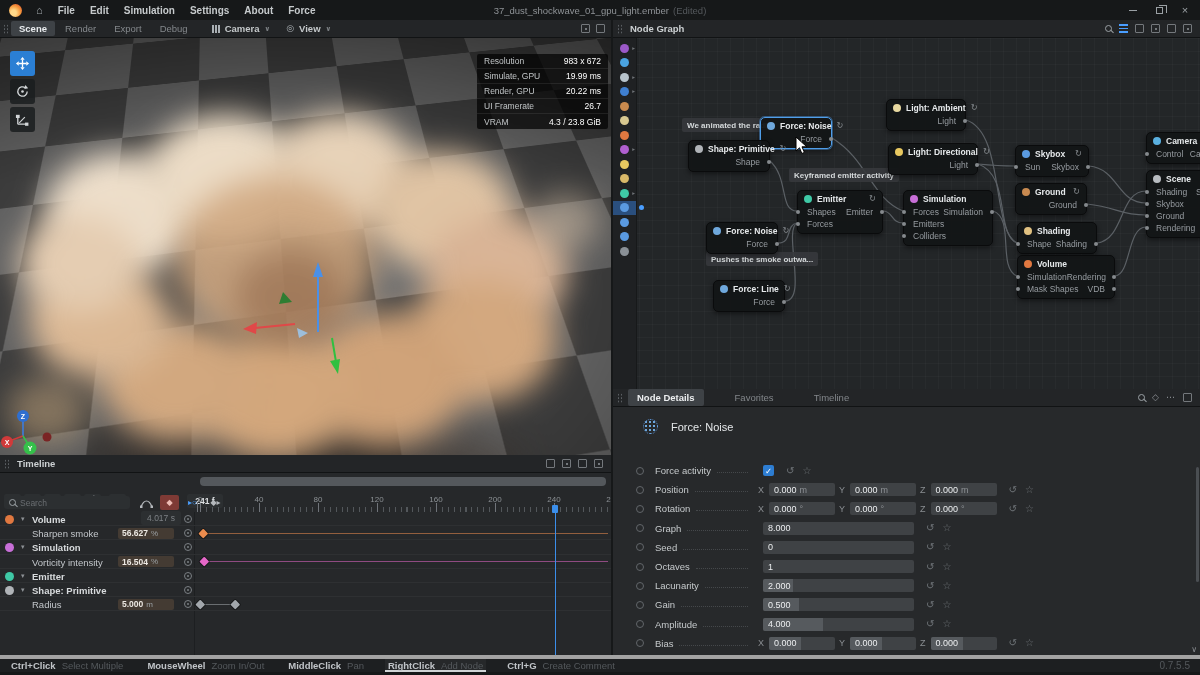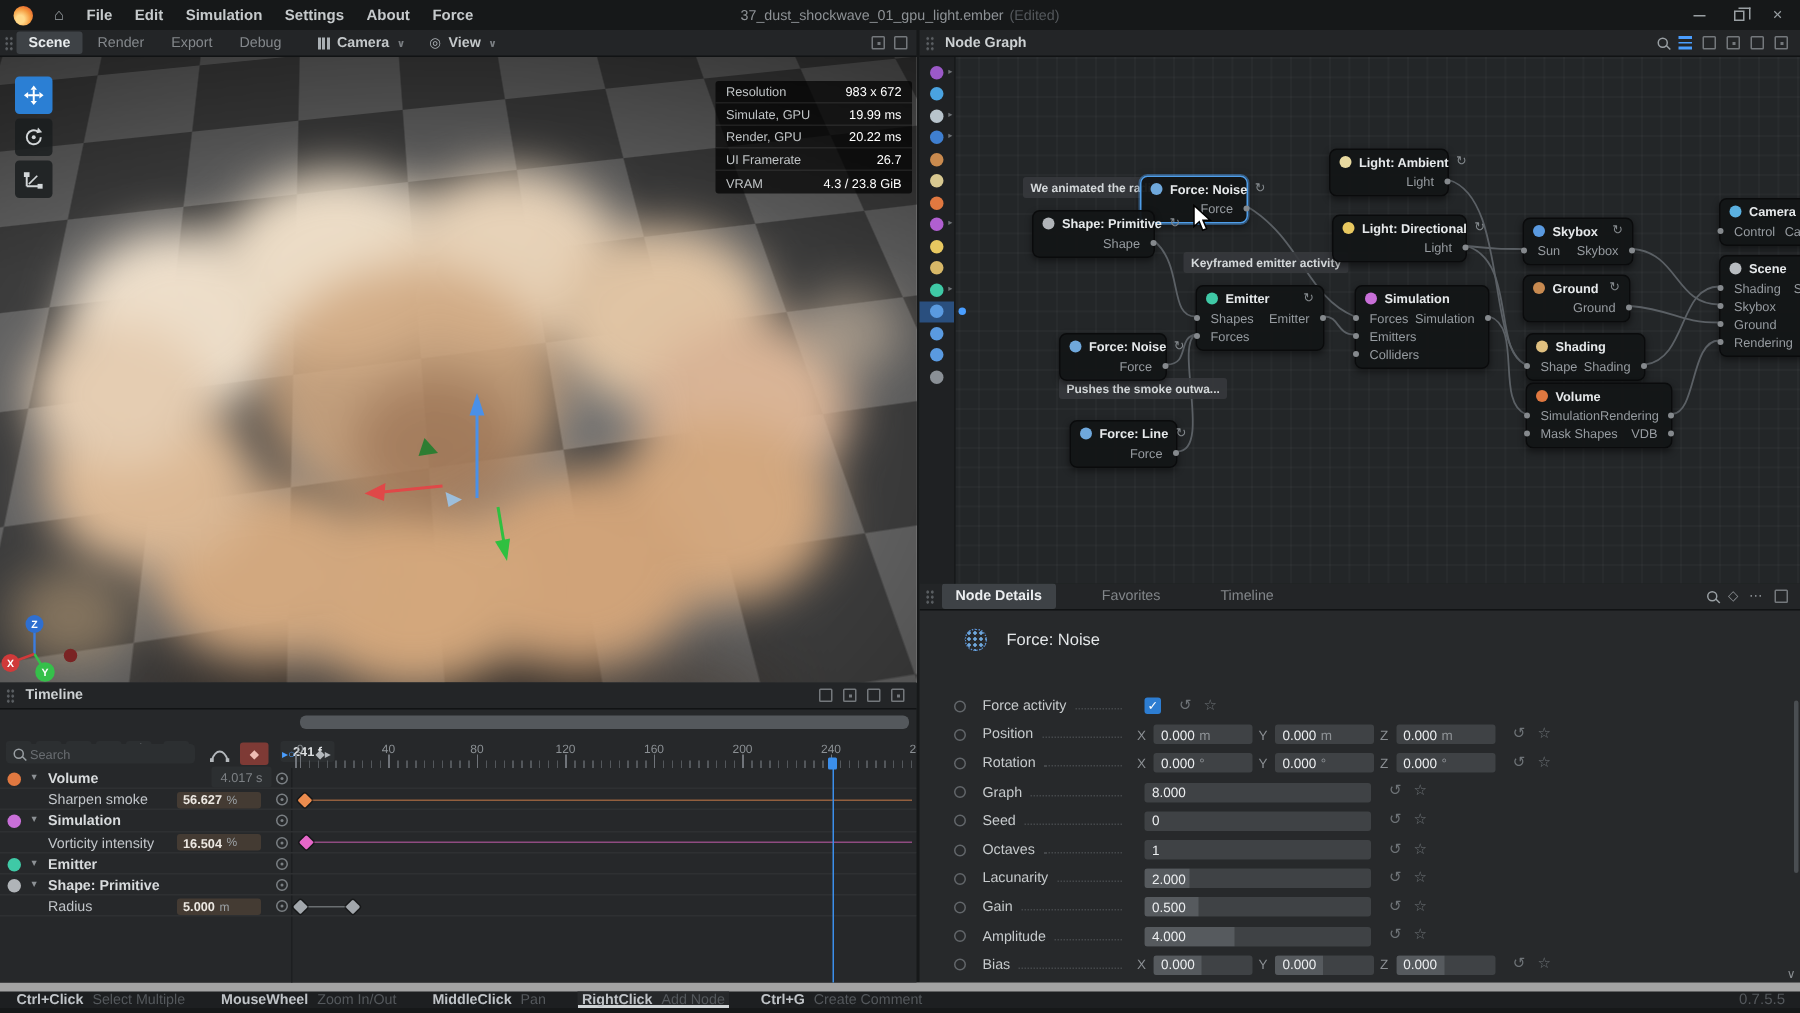--- a/index.html
+++ b/index.html
@@ -154,21 +154,21 @@
   .nd-fill{position:absolute;left:0;top:0;bottom:0;background:#565a5e;}
   .nd-val{position:relative;font-size:9px;color:#eceef0;padding-left:5px;z-index:1;}
   .nd-unit{position:relative;font-size:9px;color:#8e9296;margin-left:3px;z-index:1;}
   .nd-check{width:11px;height:11px;background:#2d7dd2;border-radius:2px;color:#fff;font-size:8.5px;display:flex;align-items:center;justify-content:center;margin-left:9px;flex:none;}
   .nd-undo{color:#6e7377;font-size:10px;margin-left:12px;line-height:1;}
   .nd-star{color:#6e7377;font-size:10px;margin-left:8px;line-height:1;}
   .nd-scrollbar{position:absolute;right:1px;top:78px;width:3px;height:115px;background:#4a4e52;border-radius:2px;}
   .nd-down{position:absolute;right:3px;bottom:1px;color:#8a8e92;font-size:8px;}
 
   
-  .status{position:absolute;left:0;top:655px;right:0;height:17px;background:#1d1f21;display:flex;align-items:center;border-top:6px solid #a3a3a3;}
+  .status{position:absolute;left:0;top:655px;right:0;height:17px;background:#1d1f21;display:flex;align-items:center;border-top:4px solid #a3a3a3;}
   .hint{display:flex;gap:6px;align-items:center;height:100%;margin-left:18px;padding:0 3px;}
   .hint:first-child{margin-left:8px;}
   .hint.active{box-shadow:inset 0 -2px 0 #cfd3d5;background:#26282a;}
   .hint .key{color:#c0c4c8;font-weight:bold;font-size:9.5px;}
   .hint .act{color:#54585c;font-size:9.5px;}
   .version{margin-left:auto;margin-right:10px;color:#54585c;font-size:10px;}
 </style>
 </head>
 <body>
 

